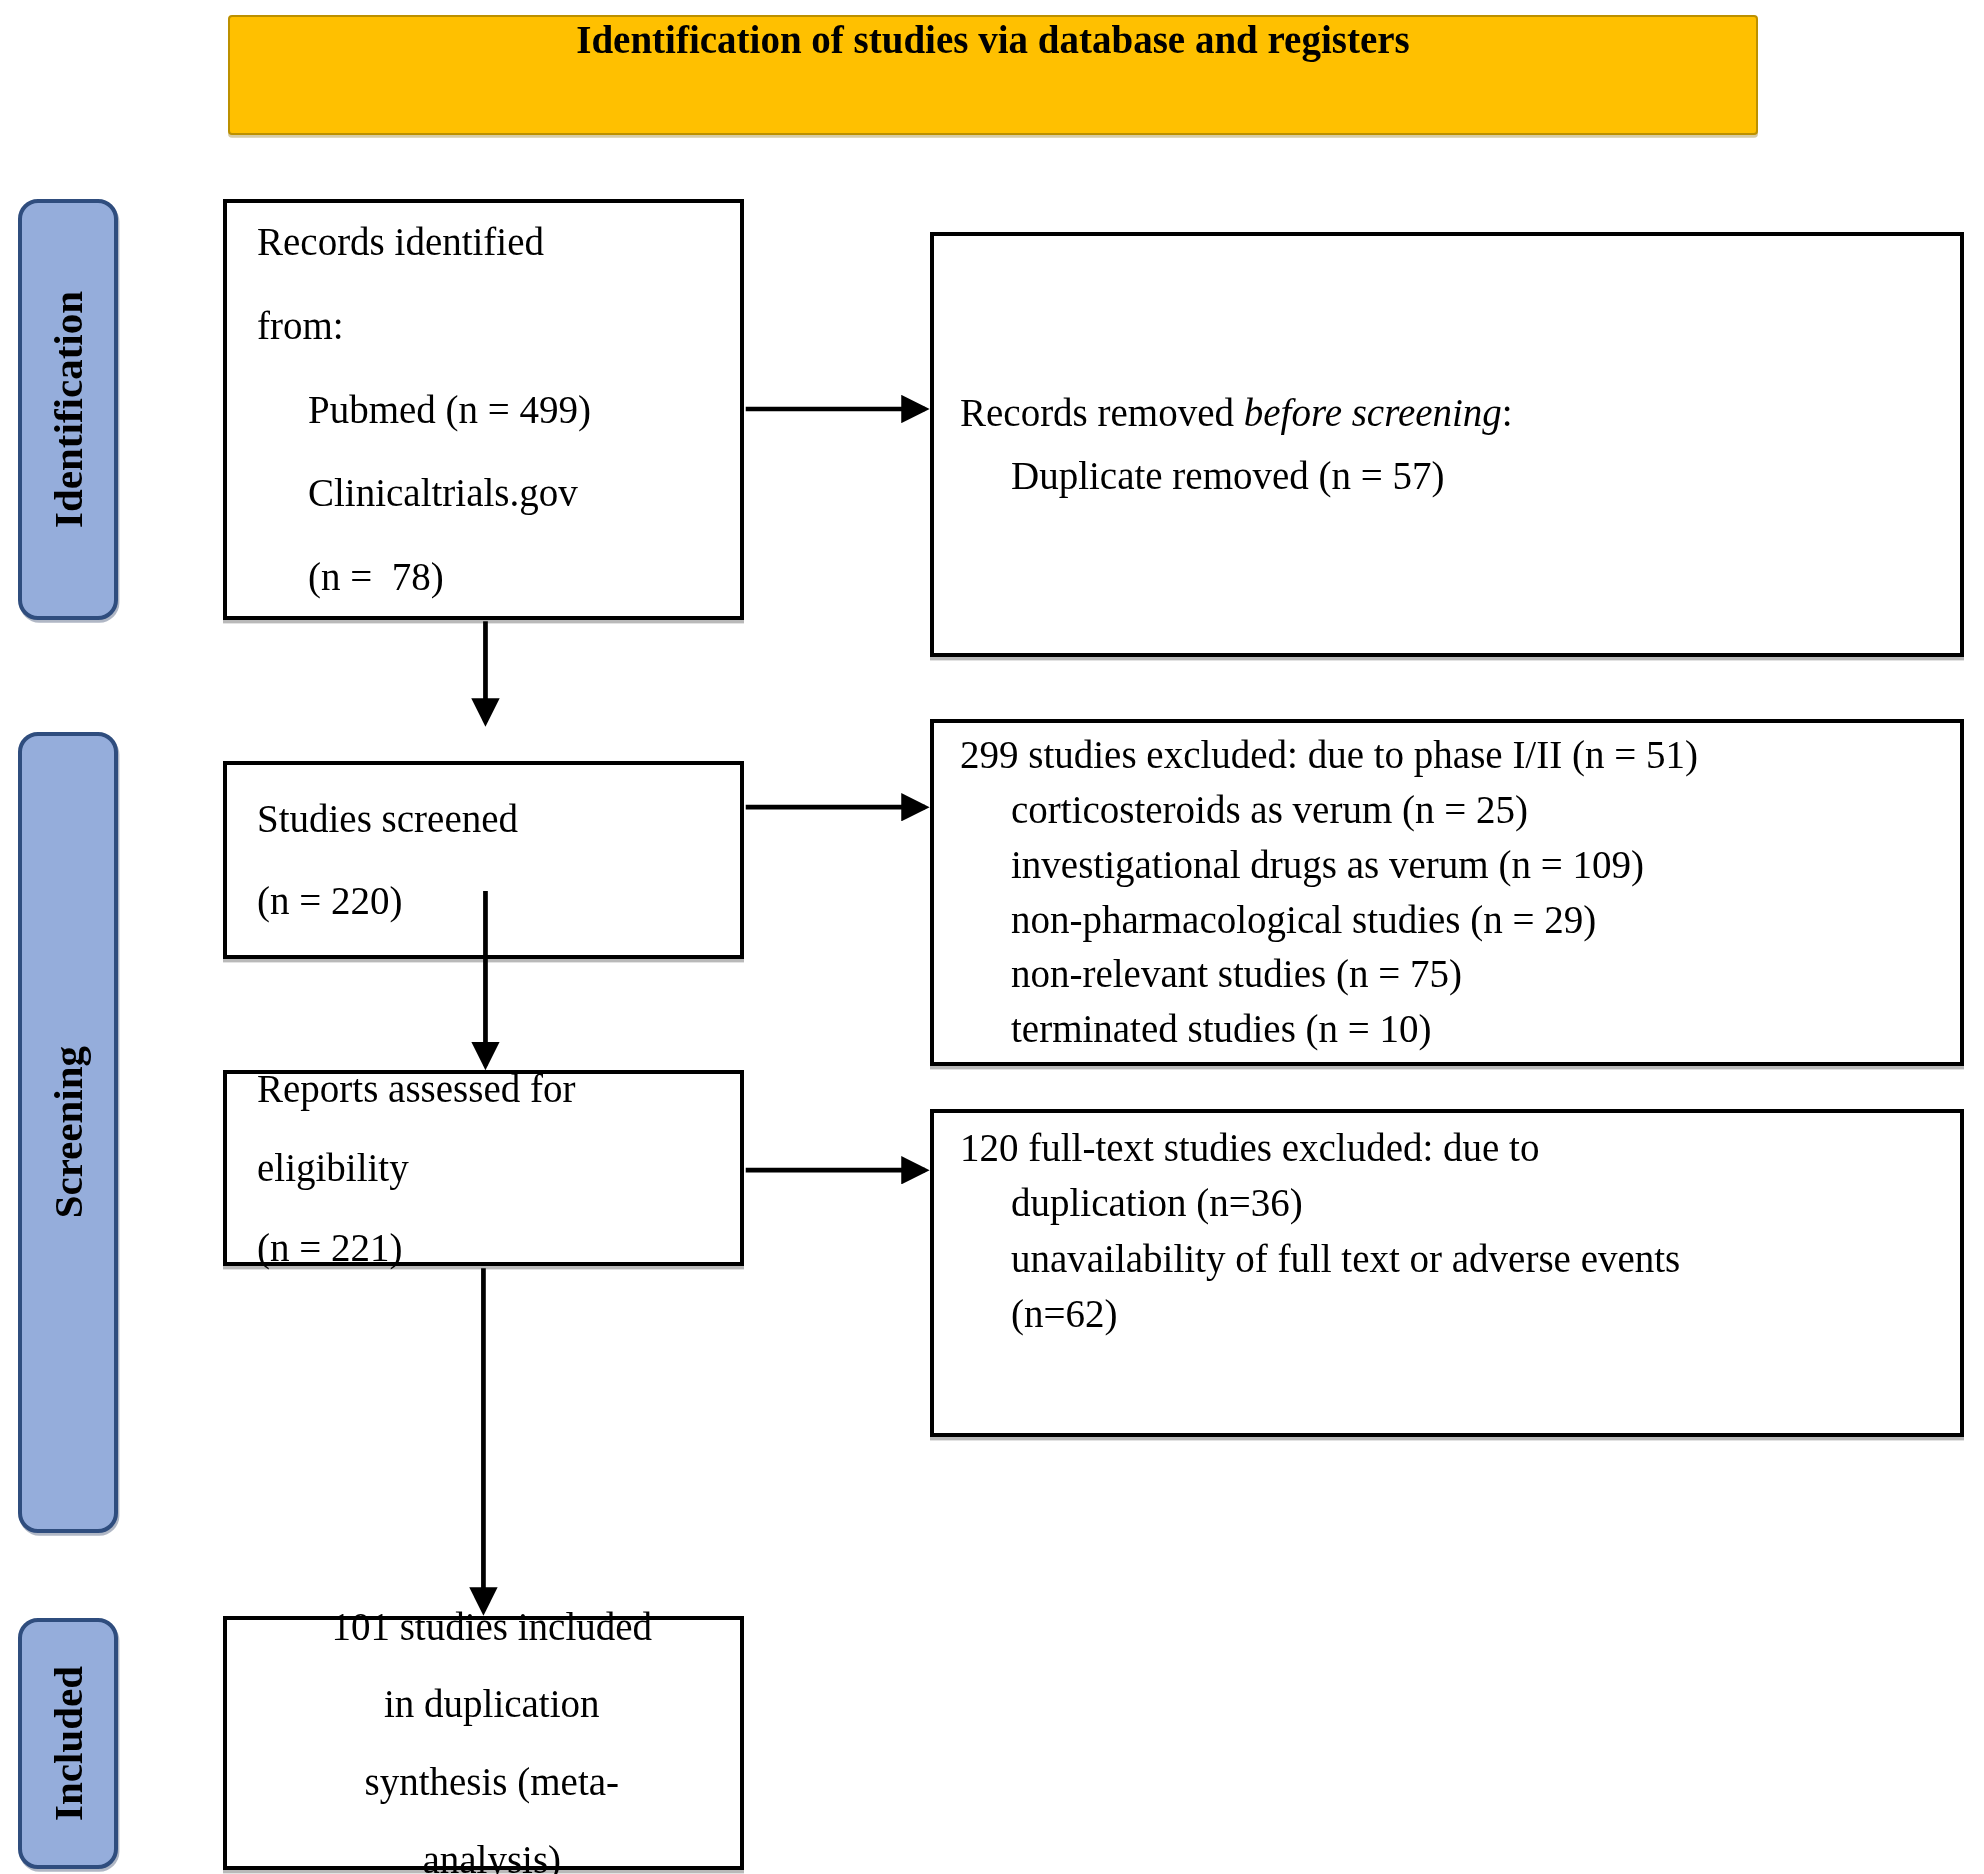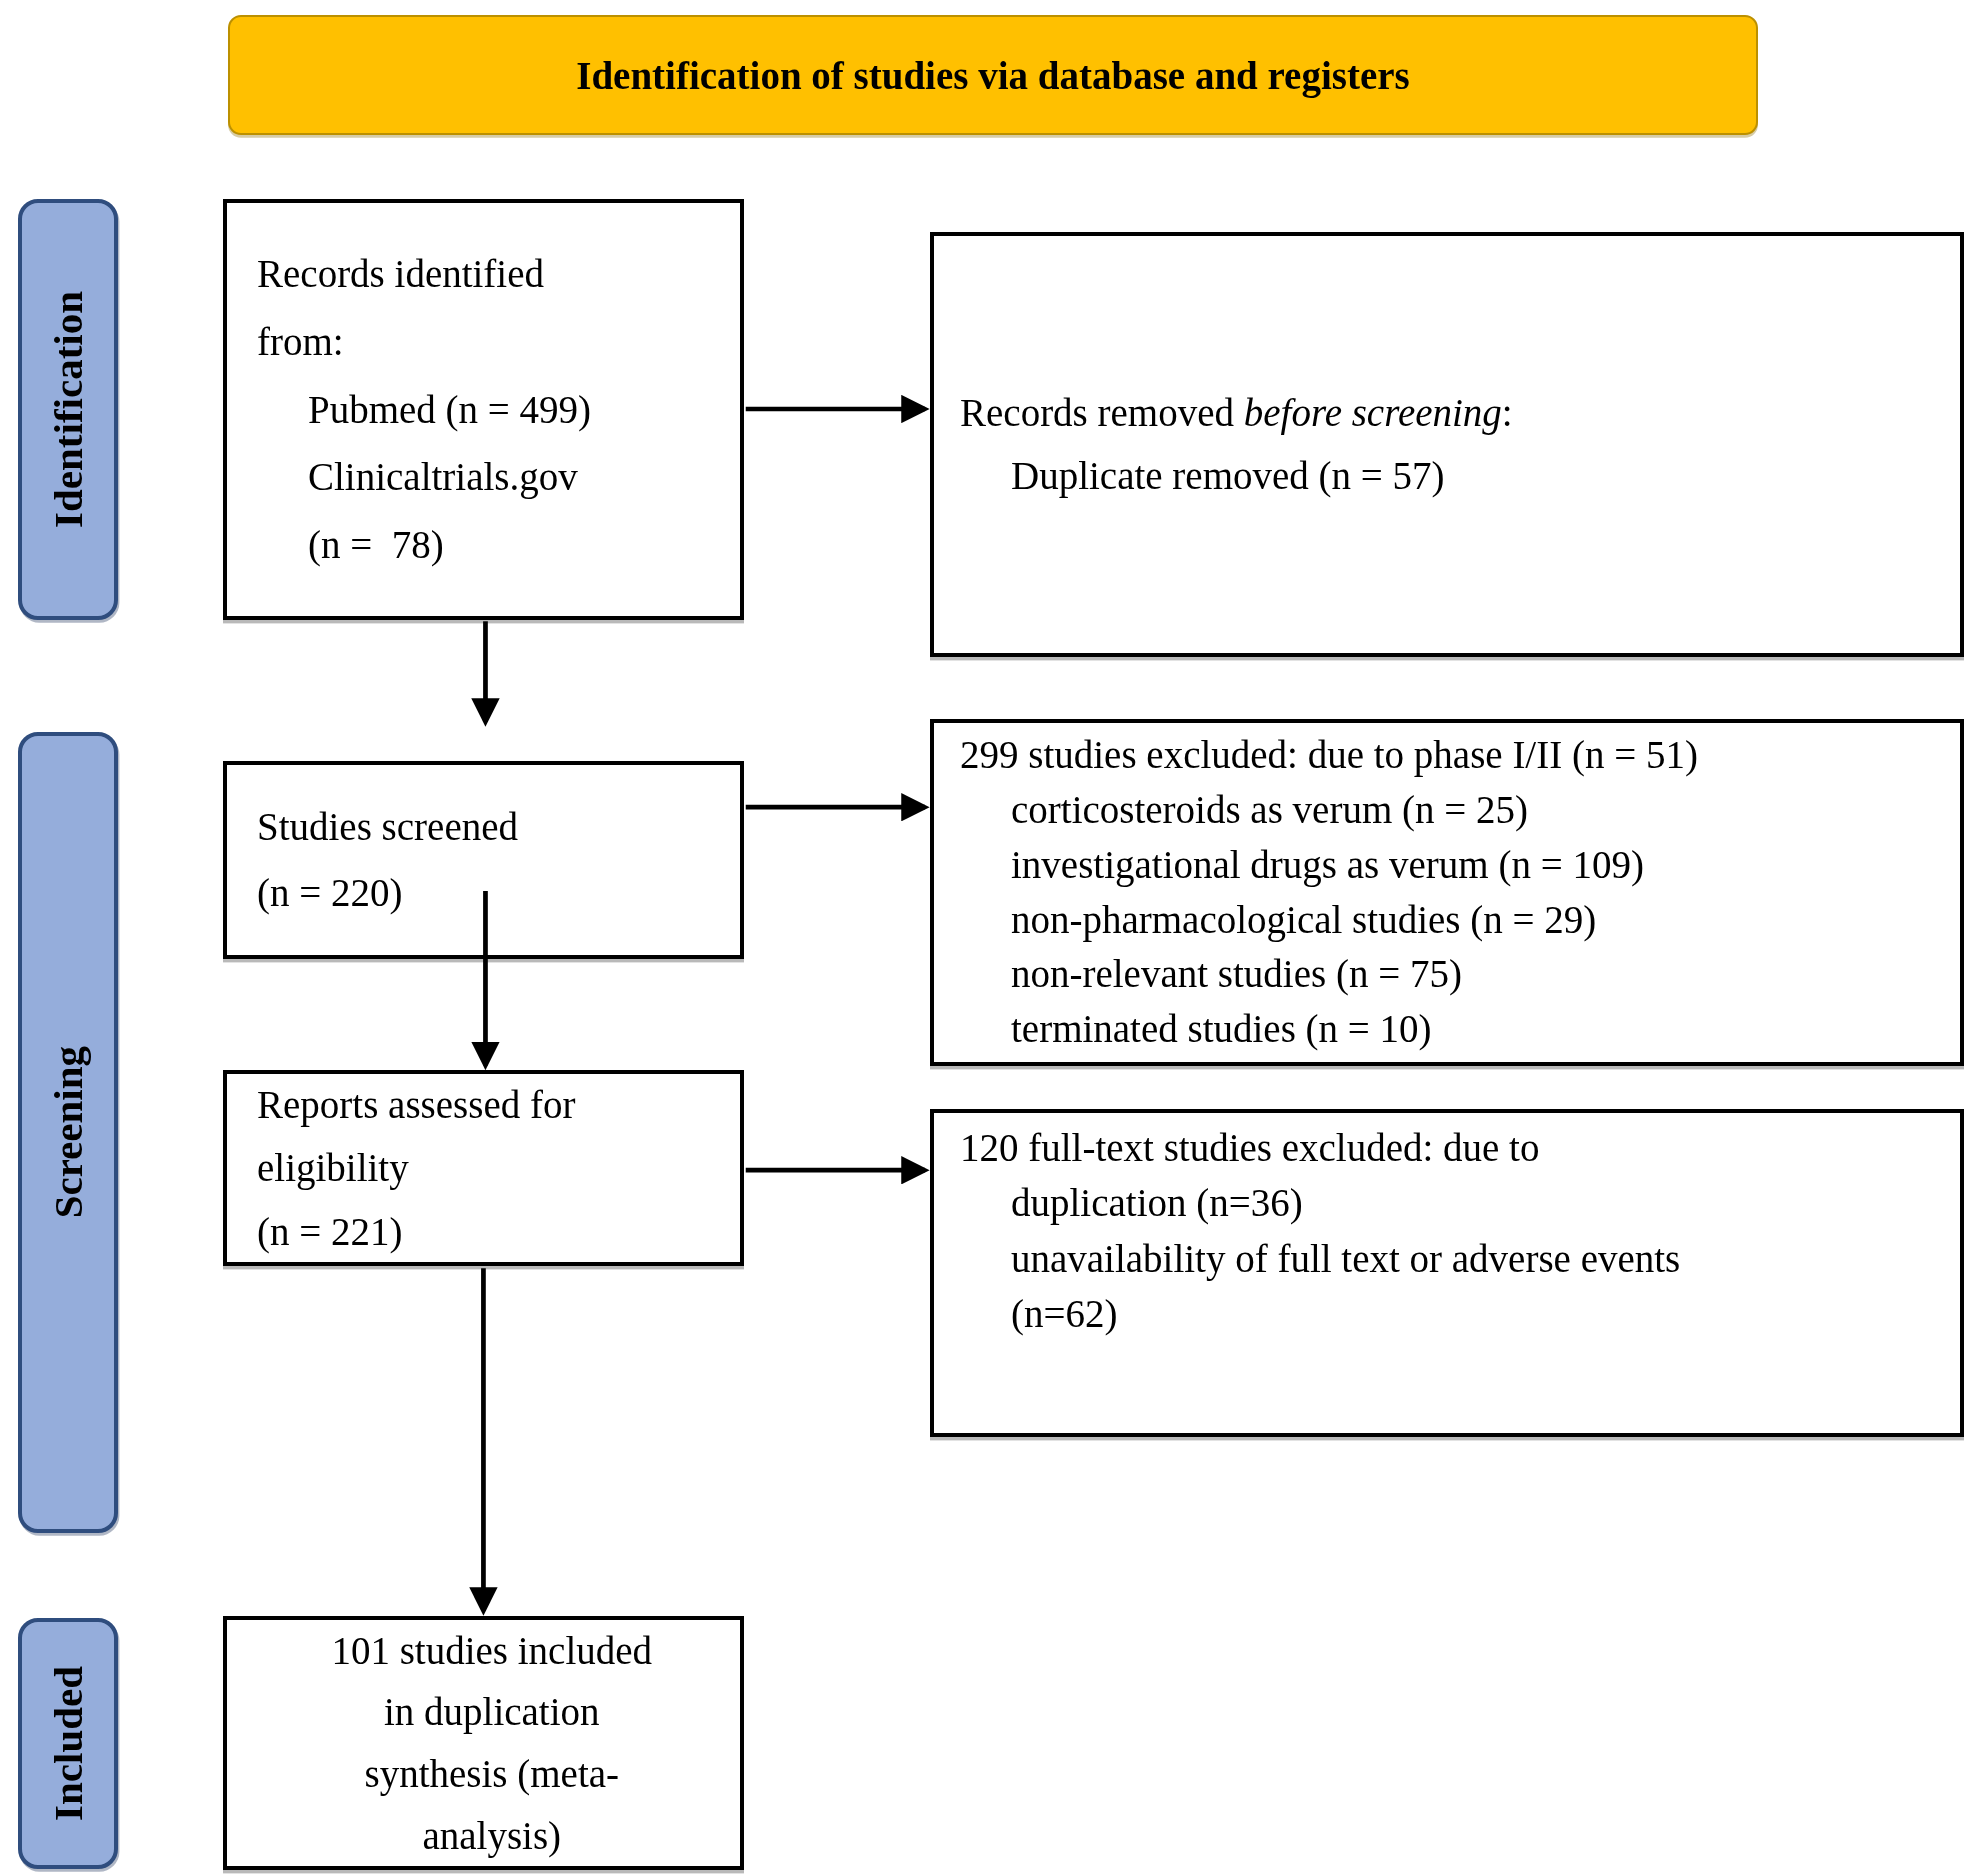--- a/index.html
+++ b/index.html
@@ -20,23 +20,23 @@
     background:#FFFFFF;
     font-family:"Liberation Serif","DejaVu Serif",serif;
     color:var(--text);
   }
   
   .banner{
     position:absolute;
     left:228px; top:15px; width:1530px; height:120px;
     background:var(--header_fill);
     border:2.7px solid var(--header_border);
-    border-radius:13px;
+    border-radius:4px;
     box-shadow:0 2.7px 0 rgba(140,110,0,.35);
-    display:flex; align-items:center; justify-content:center;
+    display:flex; justify-content:center;
     box-sizing:border-box;
   }
   .banner-title{
     font-size:39px; font-weight:bold; letter-spacing:0px;
   }
   
   .tab{
     position:absolute;
     left:18px; width:100px;
     background:var(--tab_fill);
@@ -58,21 +58,21 @@
   
   .box{
     position:absolute;
     background:var(--box_bg);
     border:4px solid var(--box_border);
     box-sizing:border-box;
     display:flex; flex-direction:column; justify-content:center;
     font-size:39px;
     box-shadow:0 3.4px 0 rgba(100,100,100,.45);
   }
-  .col1{left:223px; width:521px; padding:6.8px 13.5px 6.8px 30px;}
+  .col1{left:223px; width:521px; padding:6.8px 13.5px 6.8px 30px;gap:16px;}
   .col2{left:930px; width:1034px; padding:6.8px 17px 6.8px 26px;}
   .box-records-identified{top:199px; height:421px; line-height:1.74;}
   .box-studies-screened{top:761px; height:198px; line-height:1.68;}
   .box-reports-assessed{top:1070px; height:196px; line-height:1.62;}
   .box-studies-included{top:1616px; height:254px; line-height:1.58;text-align:center;}
   .box-records-removed{top:216px; height:425px; line-height:1.6;margin-top:16px;}
   .box-studies-excluded{top:719px; height:347px; line-height:1.41; }
   .box-fulltext-excluded{top:1109px; height:328px; line-height:1.42; justify-content:flex-start; }
   .line{white-space:pre-wrap;}
   .line.indent{padding-left:51px;}

